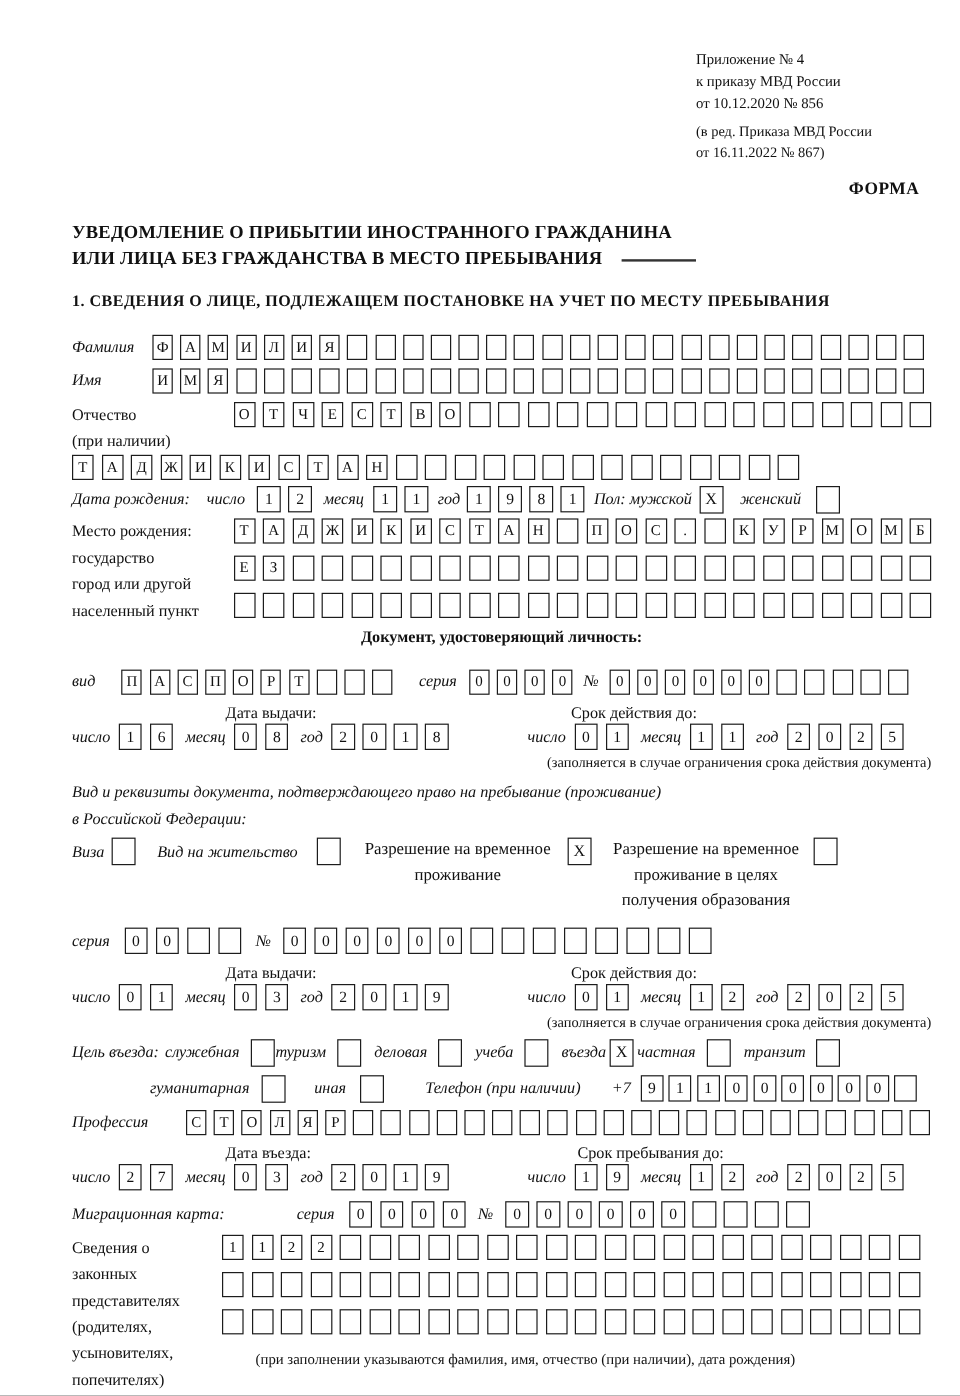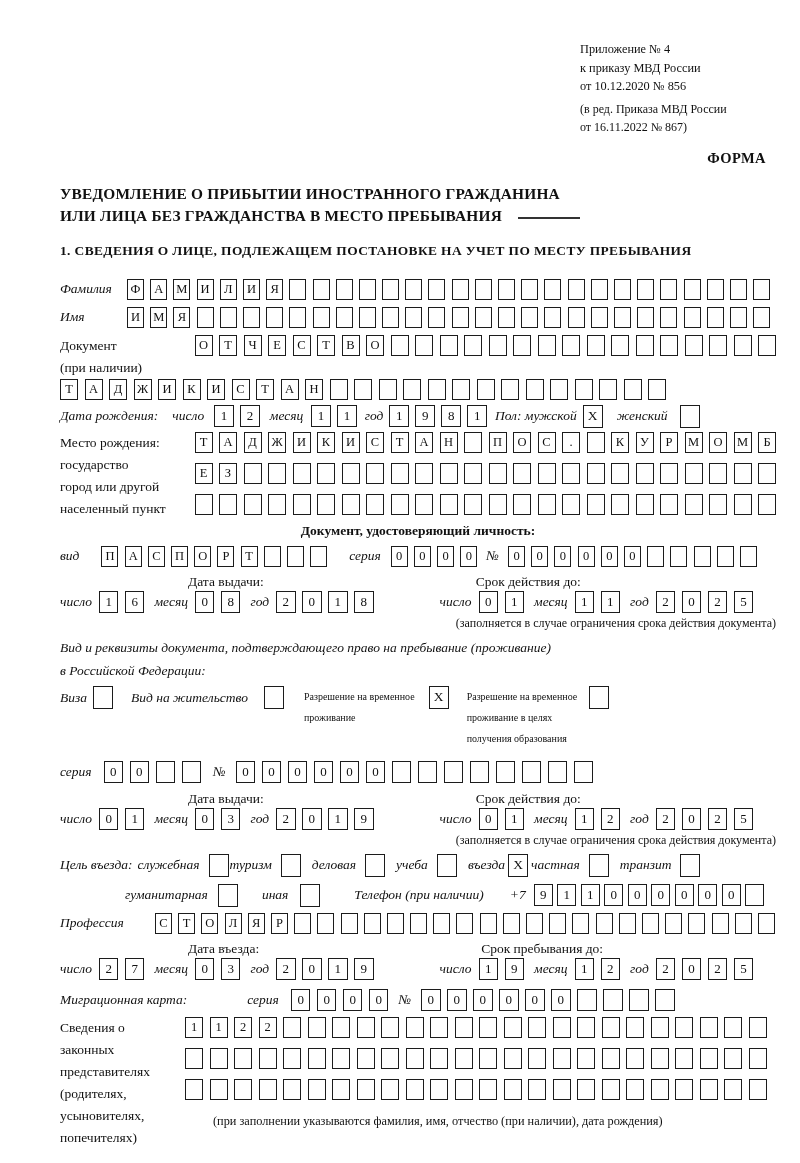--- a/index.html
+++ b/index.html
@@ -25,21 +25,21 @@
   .boxes.ph{gap:4.5px}.boxes.ph .cell{width:19px;height:22px;font-size:13px;}
   .boxes.cb .cell{width:20px;height:23px;font-size:13.5px;}
   .mlabel div{font-size:13.5px;line-height:22px;white-space:nowrap;}
   .mrows{display:flex;flex-direction:column;gap:10px;}
   .dochead{text-align:center;font-weight:bold;font-size:13.5px;}
   .dhdr{display:flex;font-size:13.5px;}
   .dgroup{display:flex;align-items:center;flex:none;}
   .dgroup .lbl{margin-right:7px;}
   .dgroup .boxes{margin-right:10px;}
   .note{font-size:12px;}
-  .opt{font-size:10px;line-height:21px;text-align:left;white-space:nowrap;}
+  .opt{font-size:14px;line-height:21px;text-align:center;white-space:nowrap;}
   .pair{display:flex;align-items:center;flex:none;}
 </style>
 </head>
 <body>
 
 <div class="page">
 
   <div class="appendix">
     <div>Приложение № 4</div>
     <div>к приказу МВД России</div>
@@ -122,21 +122,21 @@
         <span class="cell"></span>
         <span class="cell"></span>
         <span class="cell"></span>
         <span class="cell"></span>
         <span class="cell"></span>
       </span>
   </div>
 
   <div class="frow fstart" style="margin-top:7px">
     <div class="mlabel" style="width:145px">
-      <div>Документ</div>
+      <div>Отчество</div>
       <div>(при наличии)</div>
     </div>
     <span class="boxes md">
         <span class="cell">О</span>
         <span class="cell">Т</span>
         <span class="cell">Ч</span>
         <span class="cell">Е</span>
         <span class="cell">С</span>
         <span class="cell">Т</span>
         <span class="cell">В</span>
@@ -303,21 +303,21 @@
           <span class="cell"></span>
           <span class="cell"></span>
           <span class="cell"></span>
           <span class="cell"></span>
         </span>
     </div>
   </div>
 
   <div class="dochead" style="margin-top:5px">Документ, удостоверяющий личность:</div>
 
-  <div class="frow" style="margin-top:7px">
+  <div class="frow" style="margin-top:19px">
     <span class="lbl">вид</span>
     <span class="boxes" style="margin-left:22px">
         <span class="cell">П</span>
         <span class="cell">А</span>
         <span class="cell">С</span>
         <span class="cell">П</span>
         <span class="cell">О</span>
         <span class="cell">Р</span>
         <span class="cell">Т</span>
         <span class="cell"></span>

